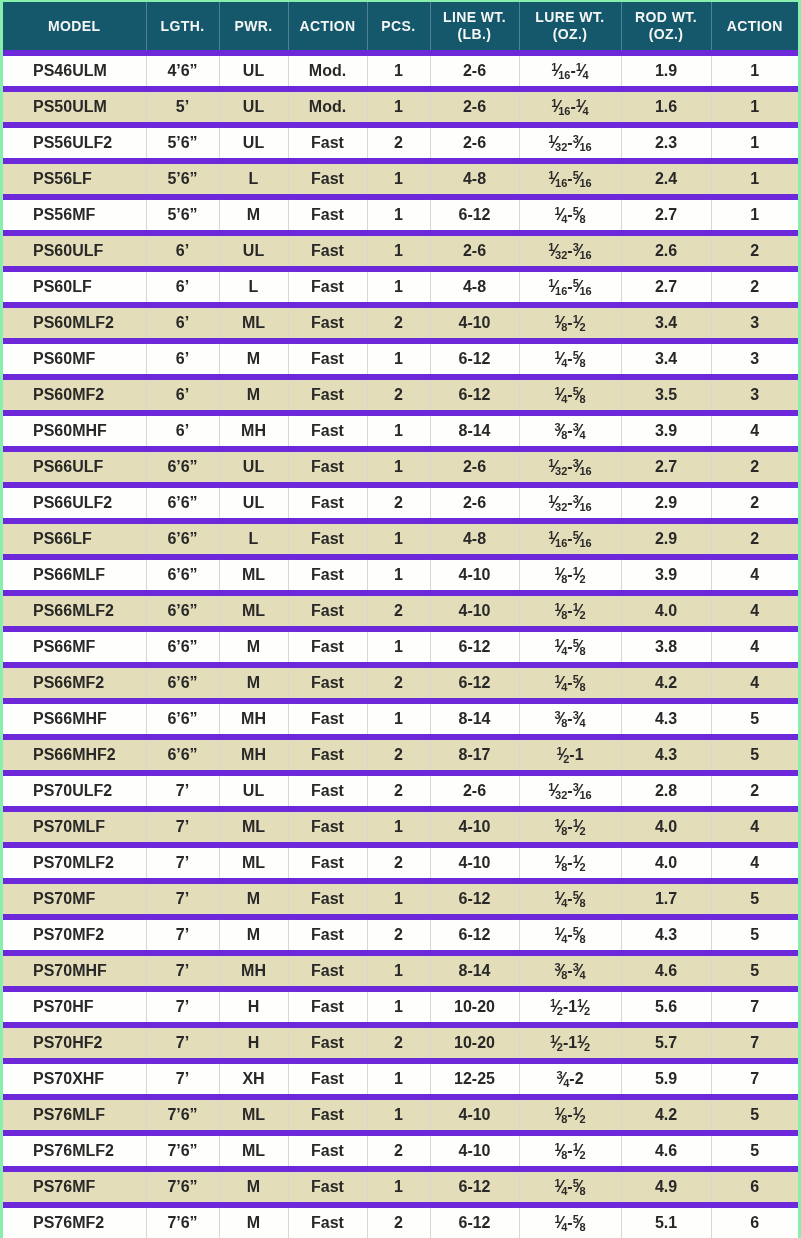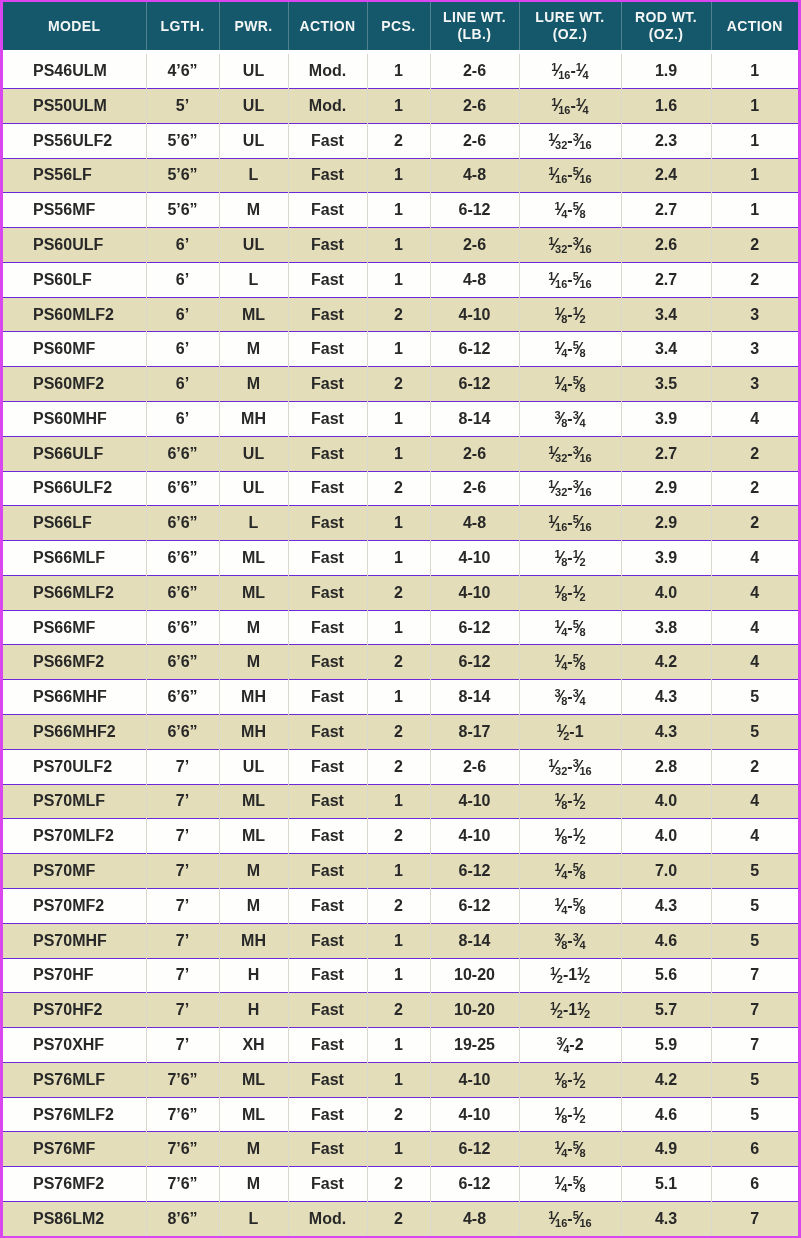--- a/index.html
+++ b/index.html
@@ -6,21 +6,21 @@
     margin: 0;
     padding: 0;
     background: #ffffff;
     font-family: "Liberation Sans", "DejaVu Sans", sans-serif;
   }
   .page {
     width: 801px;
     height: 1238px;
     box-sizing: border-box;
     padding: 2px 3px 2px 3px;
-    background: #d946ef;
+    background: #86efac;
   }
   table.spec {
     width: 100%;
     height: 100%;
     border-collapse: collapse;
     table-layout: fixed;
   }
   
   col.c-model  { width: 143px; }
   col.c-length { width: 73px; }
@@ -57,21 +57,21 @@
     vertical-align: middle;
     border-left: 1px solid #D9D7D0;
     padding: 0 2px;
     white-space: nowrap;
   }
   tbody td:first-child {
     border-left: none;
     text-align: left;
     padding-left: 30px;
   }
-  tbody tr { border-top: 1px solid #6d28d9; background: #FEFEFD; }
+  tbody tr { border-top: 6px solid #6d28d9; background: #FEFEFD; }
   tbody tr:nth-child(even) { background: #E3DDB9; }
 
   
   tbody td sup {
     font-size: 11px;
     font-weight: 700;
     vertical-align: baseline;
     position: relative;
     top: -5px;
   }
@@ -368,21 +368,21 @@
           <td>4</td>
         </tr>
         <tr>
           <td>PS70MF</td>
           <td>7’</td>
           <td>M</td>
           <td>Fast</td>
           <td>1</td>
           <td>6-12</td>
           <td><sup>1</sup><span class="fs">⁄</span><sub>4</sub>-<sup>5</sup><span class="fs">⁄</span><sub>8</sub></td>
-          <td>7.0</td>
+          <td>1.7</td>
           <td>5</td>
         </tr>
         <tr>
           <td>PS70MF2</td>
           <td>7’</td>
           <td>M</td>
           <td>Fast</td>
           <td>2</td>
           <td>6-12</td>
           <td><sup>1</sup><span class="fs">⁄</span><sub>4</sub>-<sup>5</sup><span class="fs">⁄</span><sub>8</sub></td>
@@ -421,21 +421,21 @@
           <td><sup>1</sup><span class="fs">⁄</span><sub>2</sub>-1<sup>1</sup><span class="fs">⁄</span><sub>2</sub></td>
           <td>5.7</td>
           <td>7</td>
         </tr>
         <tr>
           <td>PS70XHF</td>
           <td>7’</td>
           <td>XH</td>
           <td>Fast</td>
           <td>1</td>
-          <td>19-25</td>
+          <td>12-25</td>
           <td><sup>3</sup><span class="fs">⁄</span><sub>4</sub>-2</td>
           <td>5.9</td>
           <td>7</td>
         </tr>
         <tr>
           <td>PS76MLF</td>
           <td>7’6”</td>
           <td>ML</td>
           <td>Fast</td>
           <td>1</td>

